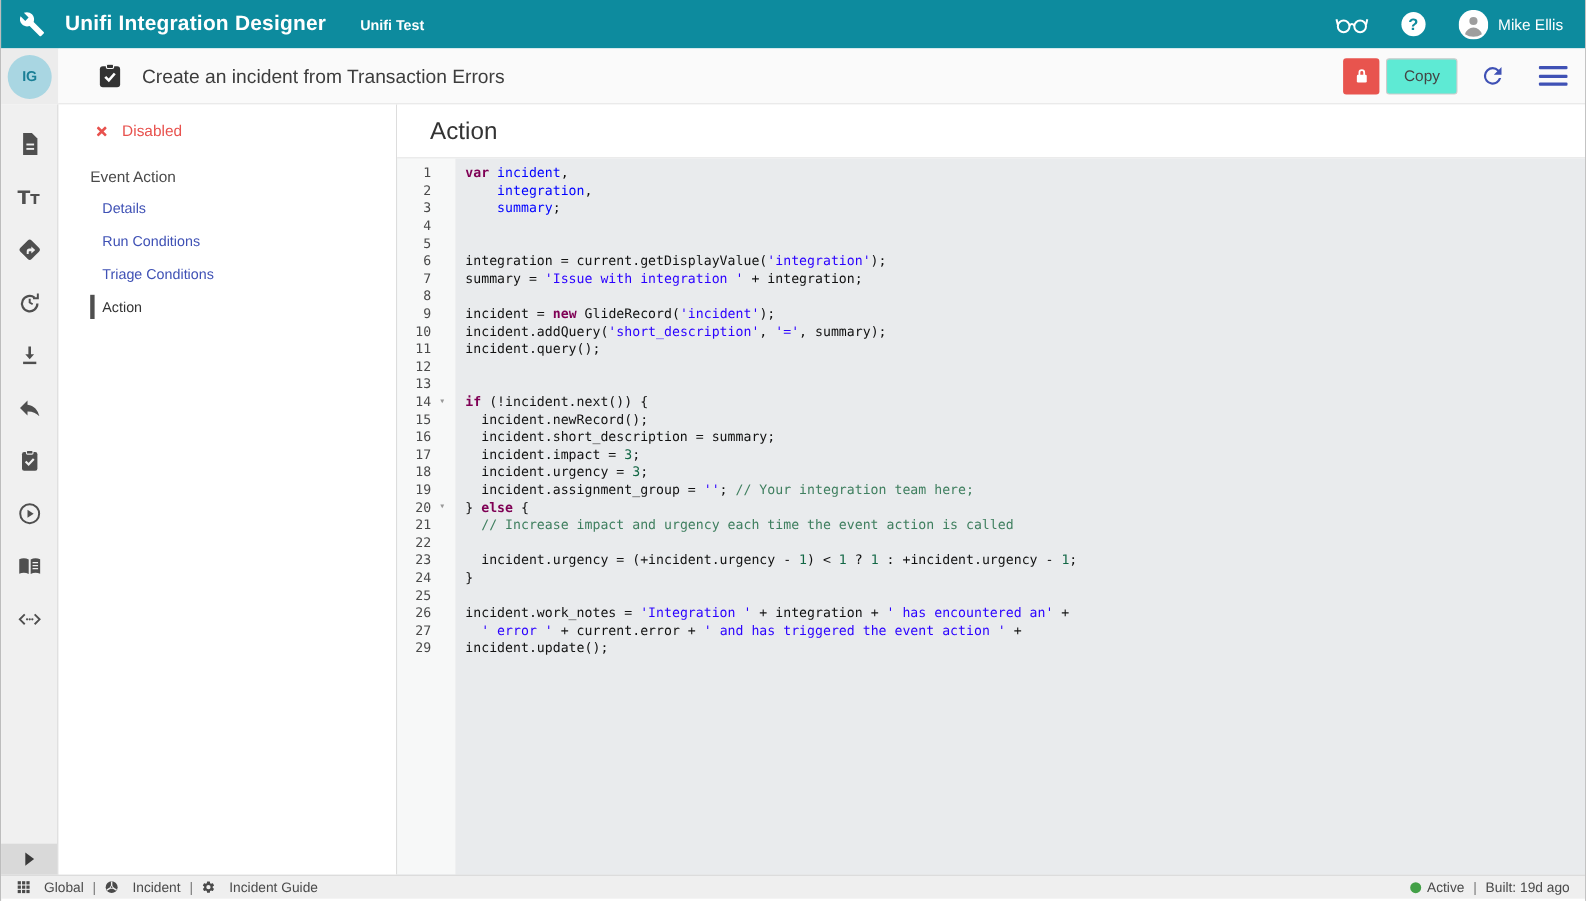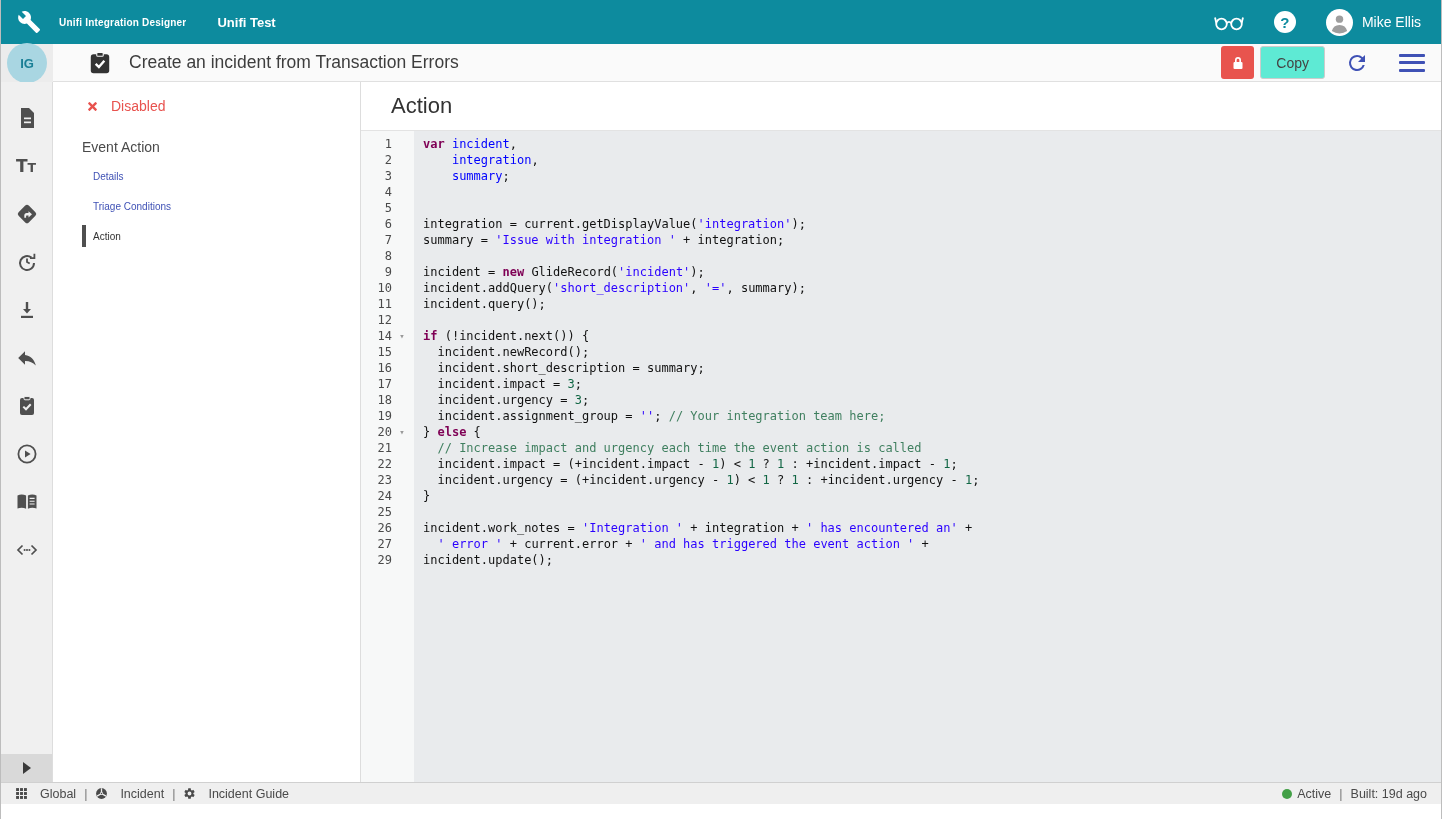--- a/index.html
+++ b/index.html
@@ -4,32 +4,32 @@
 <style>
   * { margin:0; padding:0; box-sizing:border-box; }
   html,body { width:1442px; height:819px; }
   body { font-family:"Liberation Sans", sans-serif; background:#fff; }
   .page { position:relative; width:1442px; height:819px; overflow:hidden;
           border-left:1px solid #bdbdbd; border-right:1px solid #bdbdbd; background:#fff; }
 
   
   .topbar { height:44px; background:#0d8b9e; display:flex; align-items:center; color:#fff; }
   .topbar .logo { width:24px; height:24px; margin-left:16px; flex:0 0 auto; }
-  .topbar .app-title { font-size:10px; font-weight:bold; margin-left:18px; letter-spacing:.2px; }
+  .topbar .app-title { font-size:19px; font-weight:bold; margin-left:18px; letter-spacing:.2px; }
   .topbar .app-subtitle { font-size:13px; font-weight:600; margin-left:31px; }
   .topbar-right { margin-left:auto; display:flex; align-items:center; margin-right:20px; }
   .glasses { width:34px; height:22px; }
   .help-circle { width:22px; height:22px; border-radius:50%; background:#fff; color:#0d8b9e;
                  font-weight:bold; font-size:15px; display:flex; align-items:center; justify-content:center;
                  margin-left:28px; }
   .avatar { width:27px; height:27px; margin-left:30px; }
   .user-name { font-size:14px; margin-left:9px; }
 
   
-  .toolbar { height:38px; display:flex; }
+  .toolbar { height:51px; display:flex; }
   .toolbar-left-col { width:52px; background:#ececec; display:flex; align-items:center; justify-content:center; }
   .ig-avatar { width:40px; height:40px; border-radius:50%; background:#a9d6e2; color:#1a7f96;
                font-size:13px; font-weight:bold; display:flex; align-items:center; justify-content:center; }
   .toolbar-main { flex:1; background:#fafafa; border-bottom:1px solid #e0e0e0; display:flex; align-items:center; }
   .clipboard-icon { width:26px; height:26px; margin-left:34px; flex:0 0 auto; }
   .record-title { font-size:17.5px; font-weight:400; color:#3d3d3d; margin-left:16px; }
   .toolbar-actions { margin-left:auto; display:flex; align-items:center; margin-right:16px; }
   .lock-btn { width:33px; height:33px; background:#e8544e; border:none; border-radius:3px;
               display:flex; align-items:center; justify-content:center; cursor:pointer; }
   .lock-btn svg { width:18px; height:18px; }
@@ -51,21 +51,21 @@
                    display:flex; align-items:center; justify-content:center; cursor:pointer; }
   .rail-collapse .tri { width:0; height:0; border-top:6px solid transparent; border-bottom:6px solid transparent;
                         border-left:8px solid #3a3a3a; }
 
   .sidenav { width:308px; background:#fff; border-right:1px solid #ddd; padding-top:15px; }
   .disabled-row { display:flex; align-items:center; margin-left:33px; height:18px; cursor:pointer; }
   .disabled-row svg { width:13px; height:13px; }
   .disabled-label { color:#e8524e; font-size:14px; margin-left:12px; }
   .nav-section { margin:24px 0 6px 29px; color:#4a4a4a; font-size:14px; }
   .nav-item { position:relative; height:30px; display:flex; align-items:center; padding-left:40px;
-              font-size:10px; color:#3f51b5; cursor:pointer; }
+              font-size:13px; color:#3f51b5; cursor:pointer; }
   .nav-item.active { color:#333; }
   .nav-item.active::before { content:""; position:absolute; left:29px; top:4px; width:4px; height:22px; background:#4f4f4f; }
 
   .main { flex:1; display:flex; flex-direction:column; min-width:0; }
   .main-header { height:49px; background:#fff; border-bottom:1px solid #e3e3e3; display:flex; align-items:center; }
   .main-header h2 { font-size:22px; font-weight:400; color:#333; padding-left:30px; }
 
   .editor { flex:1; position:relative; background:#e9ebed; overflow:hidden;
             font-family:"DejaVu Sans Mono", monospace; font-size:12px; }
   .editor::before { content:""; position:absolute; left:0; top:0; width:53px; height:100%; background:#f7f8f8; }
@@ -234,20 +234,23 @@
           <rect x="2" y="9.8" width="20" height="4.4" rx="1.2" transform="rotate(-45 12 12)"></rect>
         </svg>
         <span class="disabled-label">Disabled</span>
       </div>
       <div class="nav-section">Event Action</div>
       <div id="nav-items">
           <div class="nav-item">
             <span>Details</span>
           </div>
           <div class="nav-item">
+            <span>Run Conditions</span>
+          </div>
+          <div class="nav-item">
             <span>Triage Conditions</span>
           </div>
           <div class="nav-item active">
             <span>Action</span>
           </div>
         </div>
     </nav>
 
     <main class="main">
       <div class="main-header">
@@ -334,20 +337,27 @@
             </div>
             <div class="cm-line">
               <div class="cm-gutter">
                 <span class="cm-num">12</span>
                 <span class="cm-fold"></span>
               </div>
               <div class="cm-code"></div>
             </div>
             <div class="cm-line">
               <div class="cm-gutter">
+                <span class="cm-num">13</span>
+                <span class="cm-fold"></span>
+              </div>
+              <div class="cm-code"></div>
+            </div>
+            <div class="cm-line">
+              <div class="cm-gutter">
                 <span class="cm-num">14</span>
                 <span class="cm-fold">▾</span>
               </div>
               <div class="cm-code"><span class="tk-k">if</span><span class="tk-p"> (!incident.next()) {</span></div>
             </div>
             <div class="cm-line">
               <div class="cm-gutter">
                 <span class="cm-num">15</span>
                 <span class="cm-fold"></span>
               </div>
@@ -393,21 +403,20 @@
                 <span class="cm-num">21</span>
                 <span class="cm-fold"></span>
               </div>
               <div class="cm-code"><span class="tk-p">  </span><span class="tk-c">// Increase impact and urgency each time the event action is called</span></div>
             </div>
             <div class="cm-line">
               <div class="cm-gutter">
                 <span class="cm-num">22</span>
                 <span class="cm-fold"></span>
               </div>
-              <div class="cm-code"><span class="tk-p">  incident.impact = (+incident.impact - </span><span class="tk-n">1</span><span class="tk-p">) &lt; </span><span class="tk-n">1</span><span class="tk-p"> ? </span><span class="tk-n">1</span><span class="tk-p"> : +incident.impact - </span><span class="tk-n">1</span><span class="tk-p">;</span></div>
             </div>
             <div class="cm-line">
               <div class="cm-gutter">
                 <span class="cm-num">23</span>
                 <span class="cm-fold"></span>
               </div>
               <div class="cm-code"><span class="tk-p">  incident.urgency = (+incident.urgency - </span><span class="tk-n">1</span><span class="tk-p">) &lt; </span><span class="tk-n">1</span><span class="tk-p"> ? </span><span class="tk-n">1</span><span class="tk-p"> : +incident.urgency - </span><span class="tk-n">1</span><span class="tk-p">;</span></div>
             </div>
             <div class="cm-line">
               <div class="cm-gutter">

